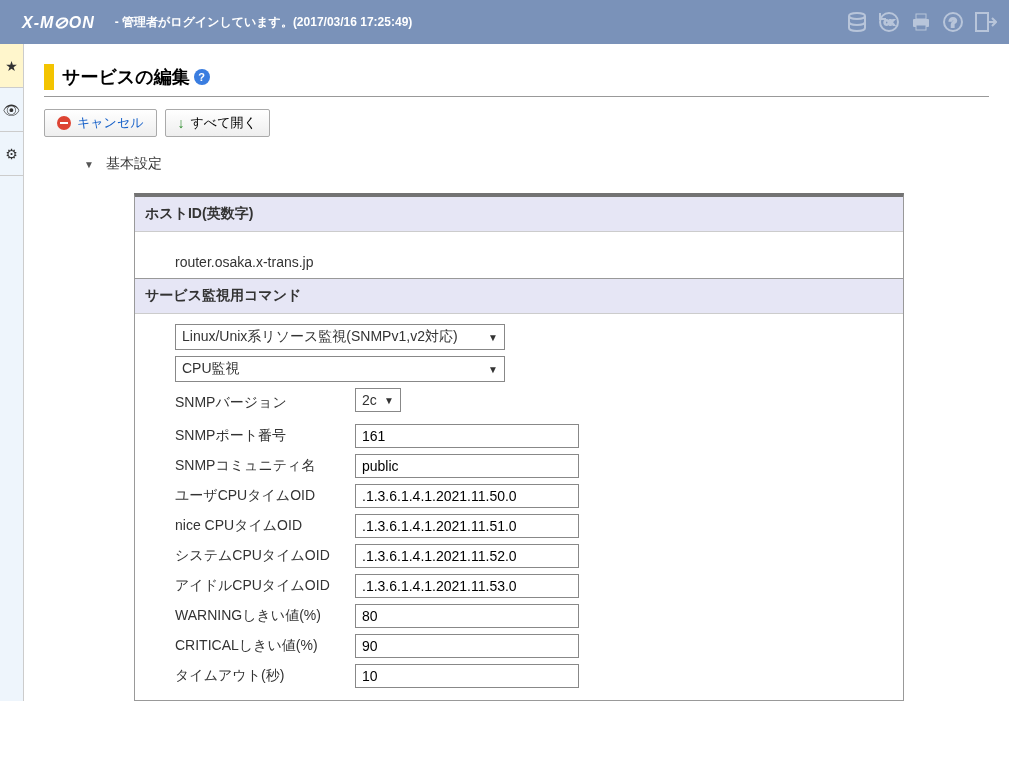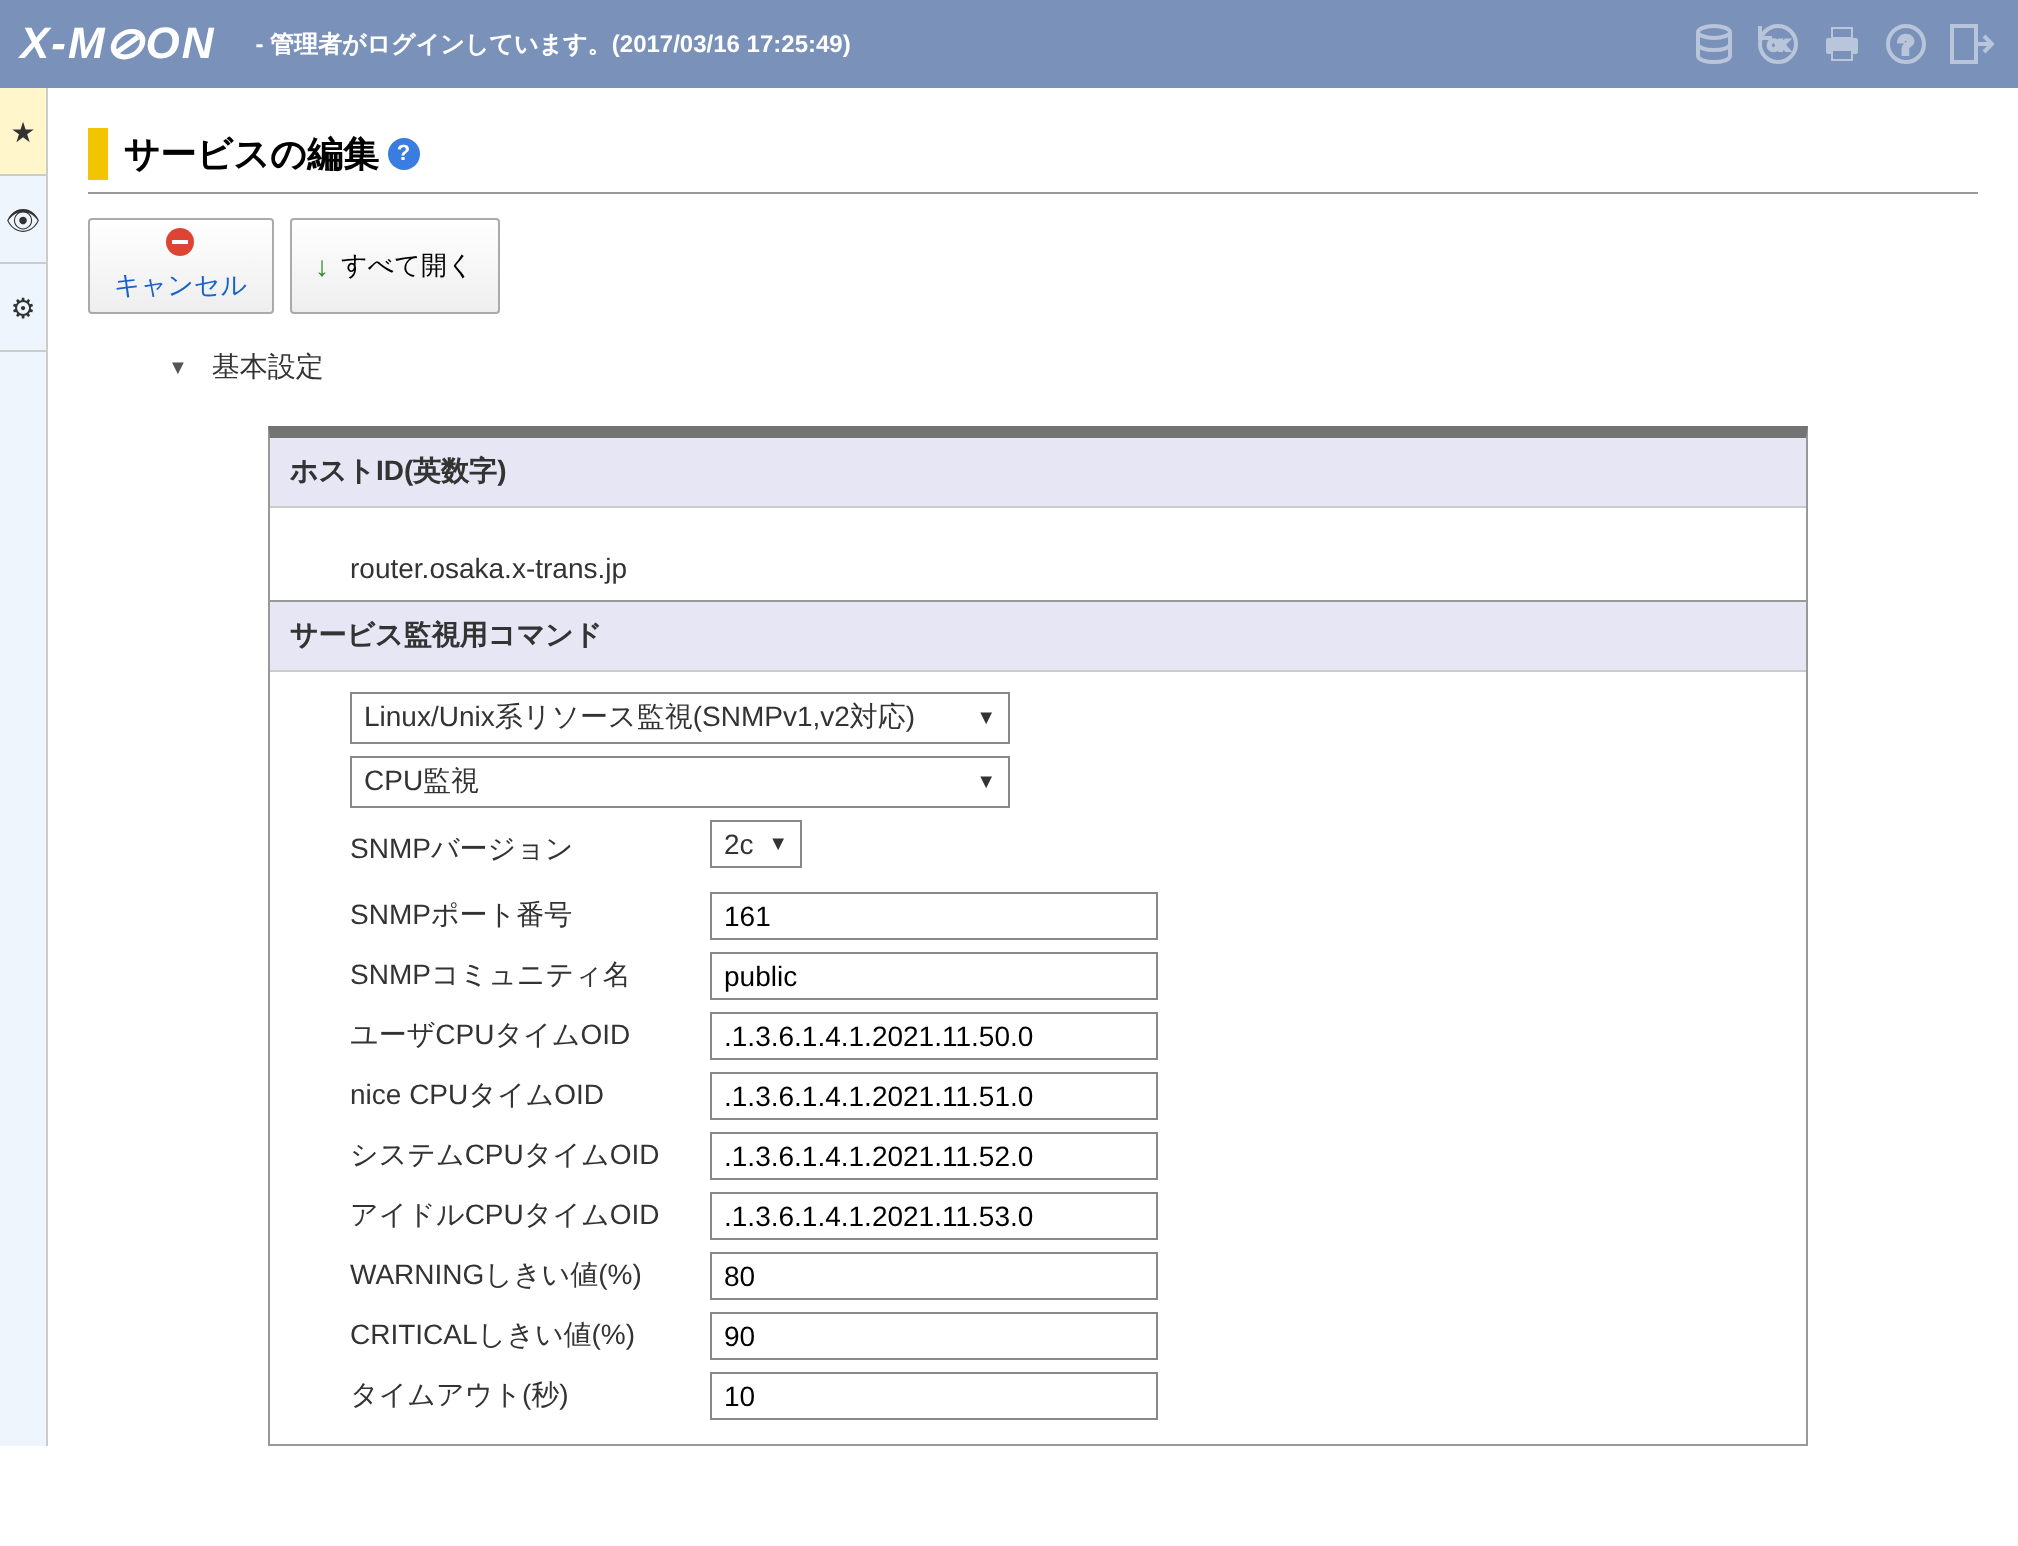--- a/index.html
+++ b/index.html
@@ -8,24 +8,25 @@
 .header {
   background: #7a92b9;
   height: 44px;
   display: flex;
   align-items: center;
   padding: 0 10px;
   color: #fff;
 }
 .logo {
   font-weight: bold;
-  font-size: 22px;
+  font-size: 16px;
   letter-spacing: 1px;
   font-style: italic;
   margin-right: 20px;
+  margin-left: 12px;
 }
 .logo-o {
   display: inline-block;
   transform: scaleX(1.1);
 }
 .login-info { font-size: 12px; font-weight: bold; }
 .header-spacer { flex: 1; }
 .header-icons { display: flex; gap: 4px; align-items: center; }
 .header-icon {
   width: 28px; height: 28px;
@@ -91,21 +92,21 @@
   display: flex;
   align-items: center;
   gap: 6px;
   padding: 4px 12px;
   border: 1px solid #aaa;
   background: linear-gradient(#fff, #eee);
   cursor: pointer;
   font-size: 13px;
   border-radius: 2px;
 }
-.btn-cancel { color: #1862c9; flex-direction: column; }
+.btn-cancel { color: #1862c9; }
 .btn-cancel .ico {
   width: 14px; height: 14px;
   border-radius: 50%;
   background: #d43; 
   display: flex; align-items: center; justify-content: center;
 }
 .btn-cancel .ico::after {
   content: ""; width: 8px; height: 2px; background: #fff;
 }
 .btn-expand .ico { color: #2a8a2a; font-size: 14px; }
@@ -117,21 +118,21 @@
   gap: 12px;
   margin-bottom: 20px;
   cursor: pointer;
 }
 .tri { font-size: 10px; color: #555; }
 .section-title { font-size: 14px; }
 
 .form-table {
   margin-left: 50px;
   width: 770px;
-  border-top: 6px solid #737373;
+  border-top: 4px solid #737373;
   border-left: 1px solid #999;
   border-right: 1px solid #999;
 }
 .form-block { border-bottom: 1px solid #999; }
 .form-head {
   background: #e6e6f5;
   padding: 8px 10px;
   font-weight: bold;
   font-size: 14px;
   border-bottom: 1px solid #ccc;

